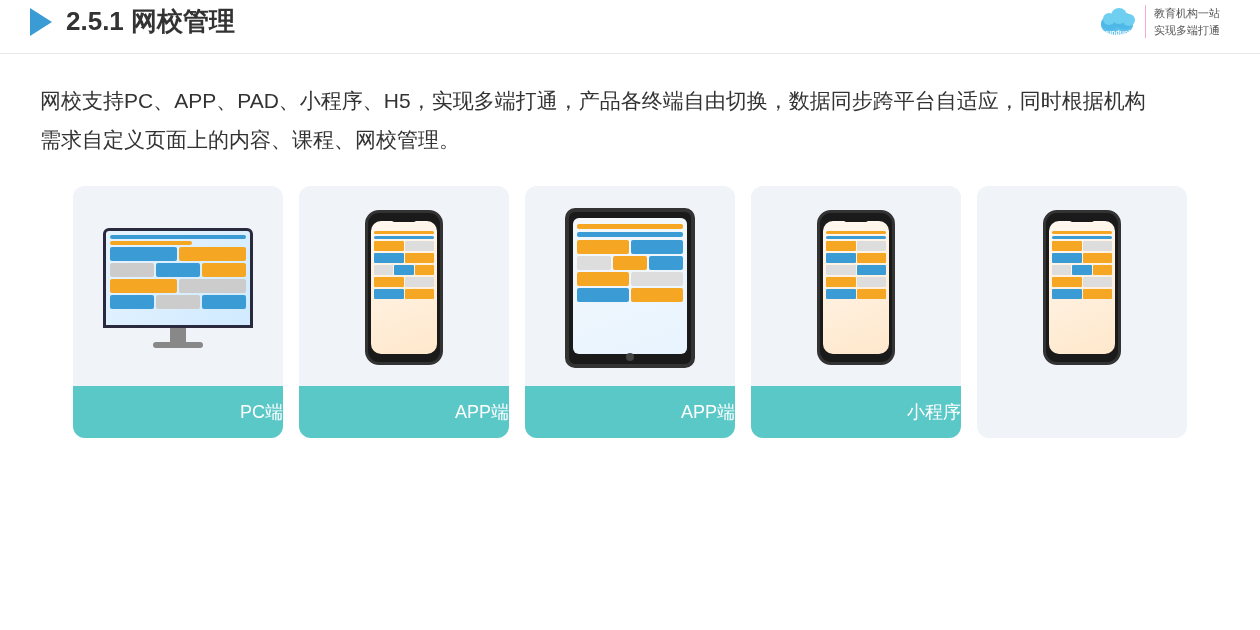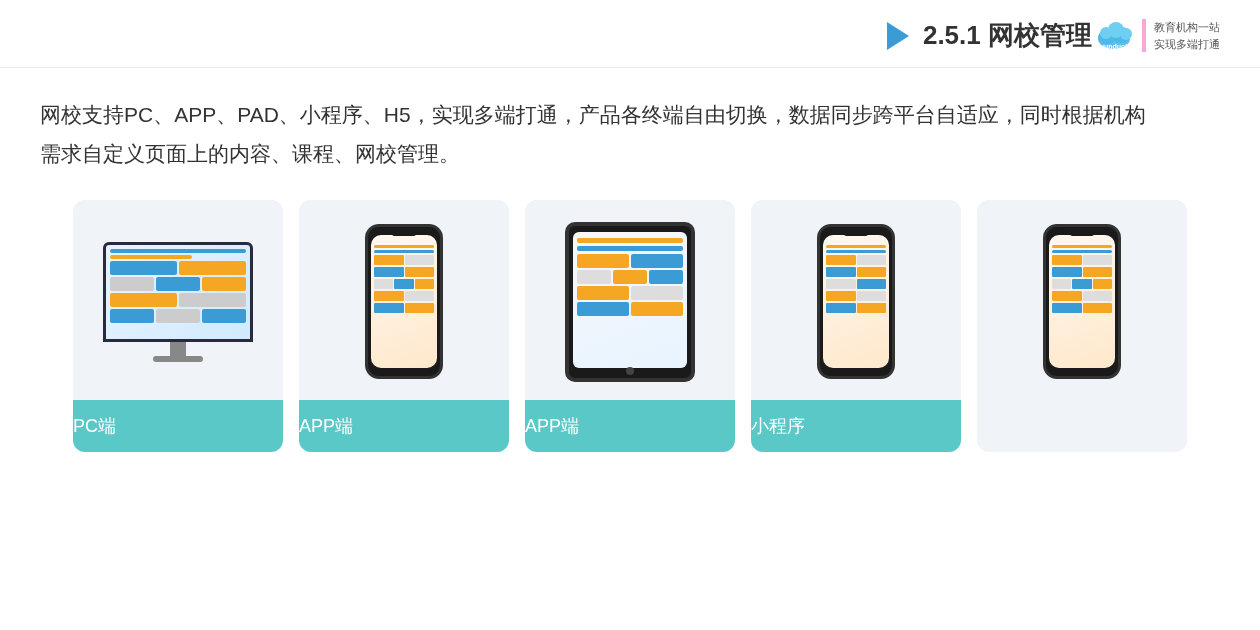--- a/index.html
+++ b/index.html
@@ -17,22 +17,22 @@
       height: 630px;
       background: #fff;
       padding: 0;
       position: relative;
     }
 
     
     .header {
       display: flex;
       align-items: center;
-      justify-content: flex-end;
-      padding: 18px 40px 14px 30px;
+      justify-content: space-between;
+      padding: 4px 40px 14px 30px;
       border-bottom: 1px solid #e8e8e8;
     }
     .header-left {
       display: flex;
       align-items: center;
       gap: 14px;
     }
     .logo-triangle {
       width: 0;
       height: 0;
@@ -54,21 +54,21 @@
       gap: 8px;
     }
     .brand-logo {
       display: flex;
       align-items: center;
       gap: 6px;
     }
     .brand-text-block {
       display: flex;
       flex-direction: column;
-      border-left: 4px solid #f9a8d4;
+      border-left: 1px solid #f9a8d4;
       padding-left: 8px;
       font-size: 11px;
       color: #555;
       line-height: 1.5;
     }
 
     
     .description {
       padding: 28px 40px 16px 40px;
       font-size: 21px;
@@ -103,21 +103,21 @@
       padding: 18px 10px 14px 10px;
       min-height: 200px;
     }
 
     .card-label {
       width: 100%;
       background: #5bc8c8;
       color: #fff;
       font-size: 18px;
       font-weight: 500;
-      text-align: left;
+      text-align: right;
       padding: 14px 0;
     }
 
     
     
     .pc-monitor {
       display: flex;
       flex-direction: column;
       align-items: center;
     }

